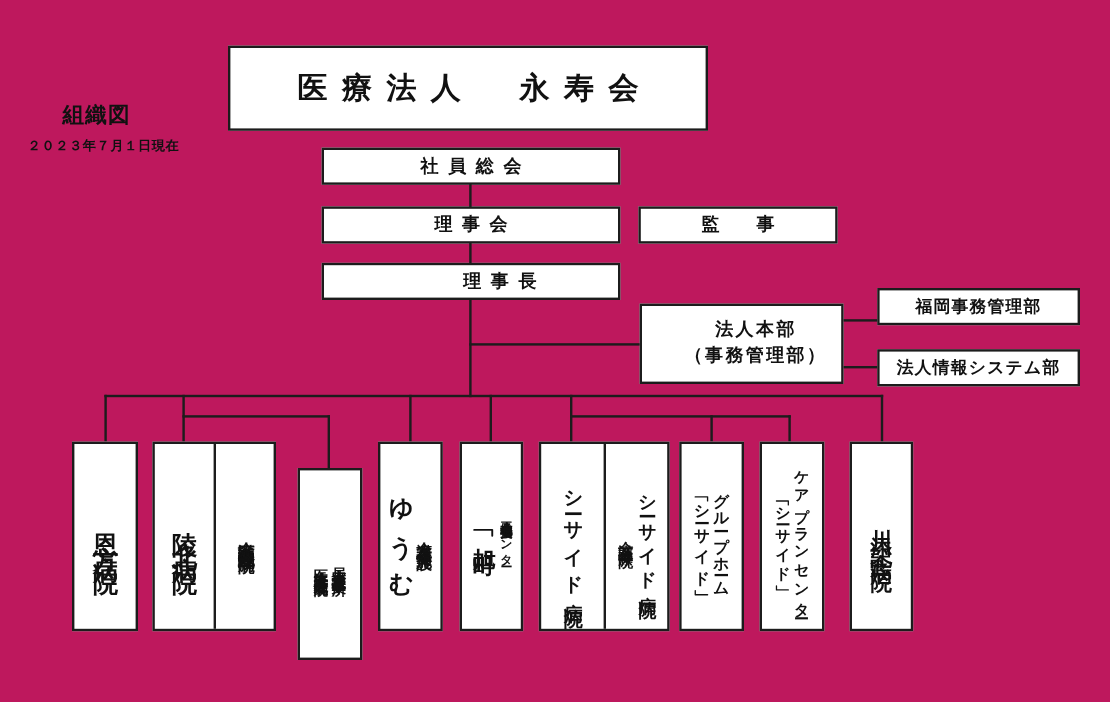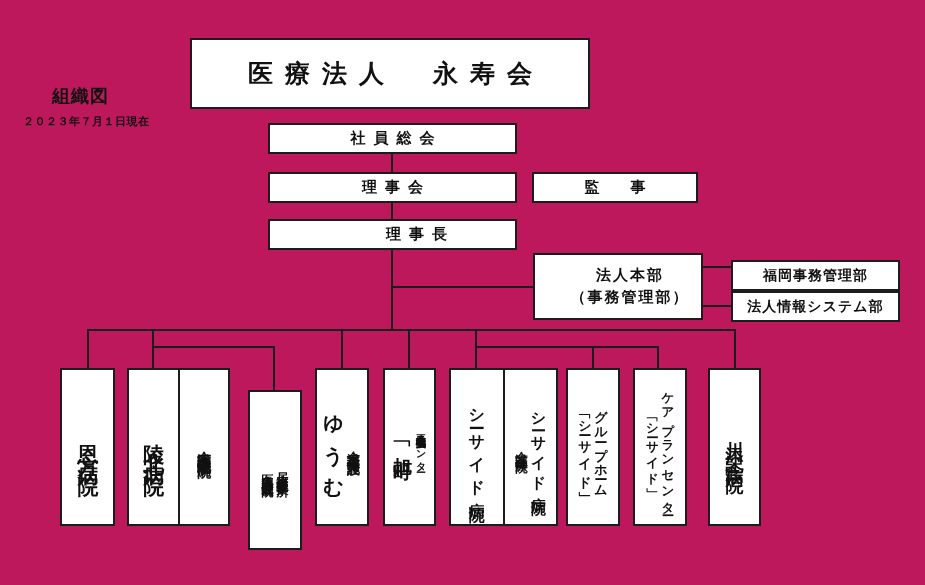--- a/index.html
+++ b/index.html
@@ -14,21 +14,21 @@
   .doc-label{position:absolute;left:52px;top:84px;font-size:18px;letter-spacing:1px;}
   .doc-date{position:absolute;left:23px;top:114px;font-size:11px;letter-spacing:0.5px;}
   .title-box{left:190px;top:38px;width:400px;height:71px;font-size:25px;letter-spacing:12px;text-indent:12px;}
   .h-node{font-size:15px;letter-spacing:8px;text-indent:8px;}
   .soukai{left:268px;top:123px;width:249px;height:31px;}
   .rijikai{left:268px;top:172px;width:249px;height:31px;}
   .kanji{left:532px;top:172px;width:166px;height:31px;}
   .rijicho{left:268px;top:219px;width:249px;height:31px;padding-left:48px;}
   .honbu{left:533px;top:253px;width:170px;height:67px;font-size:15px;flex-direction:column;line-height:1.45;letter-spacing:2px;padding-left:24px;}
   .dept{font-size:14px;letter-spacing:1px;}
-  .fukuoka{left:731px;top:260px;width:169px;height:31px;}
+  .fukuoka{left:731px;top:240px;width:169px;height:31px;}
   .joho{left:731px;top:291px;width:169px;height:31px;}
 
   
   .vbox{top:368px;height:158px;display:flex;flex-direction:row-reverse;align-items:center;justify-content:center;gap:3px;padding:2px;}
   .cellbox{top:368px;height:158px;display:flex;flex-direction:row;align-items:stretch;padding:0;}
   .cell{flex:1;display:flex;flex-direction:row-reverse;align-items:center;justify-content:center;gap:3px;}
   .cell + .cell{border-left:2px solid #1c1c1c;}
   .vcol{writing-mode:vertical-rl;text-orientation:mixed;line-height:1;display:block;}
   .v21{font-size:21px;letter-spacing:10px;}
   .v20{font-size:20px;letter-spacing:8px;}

